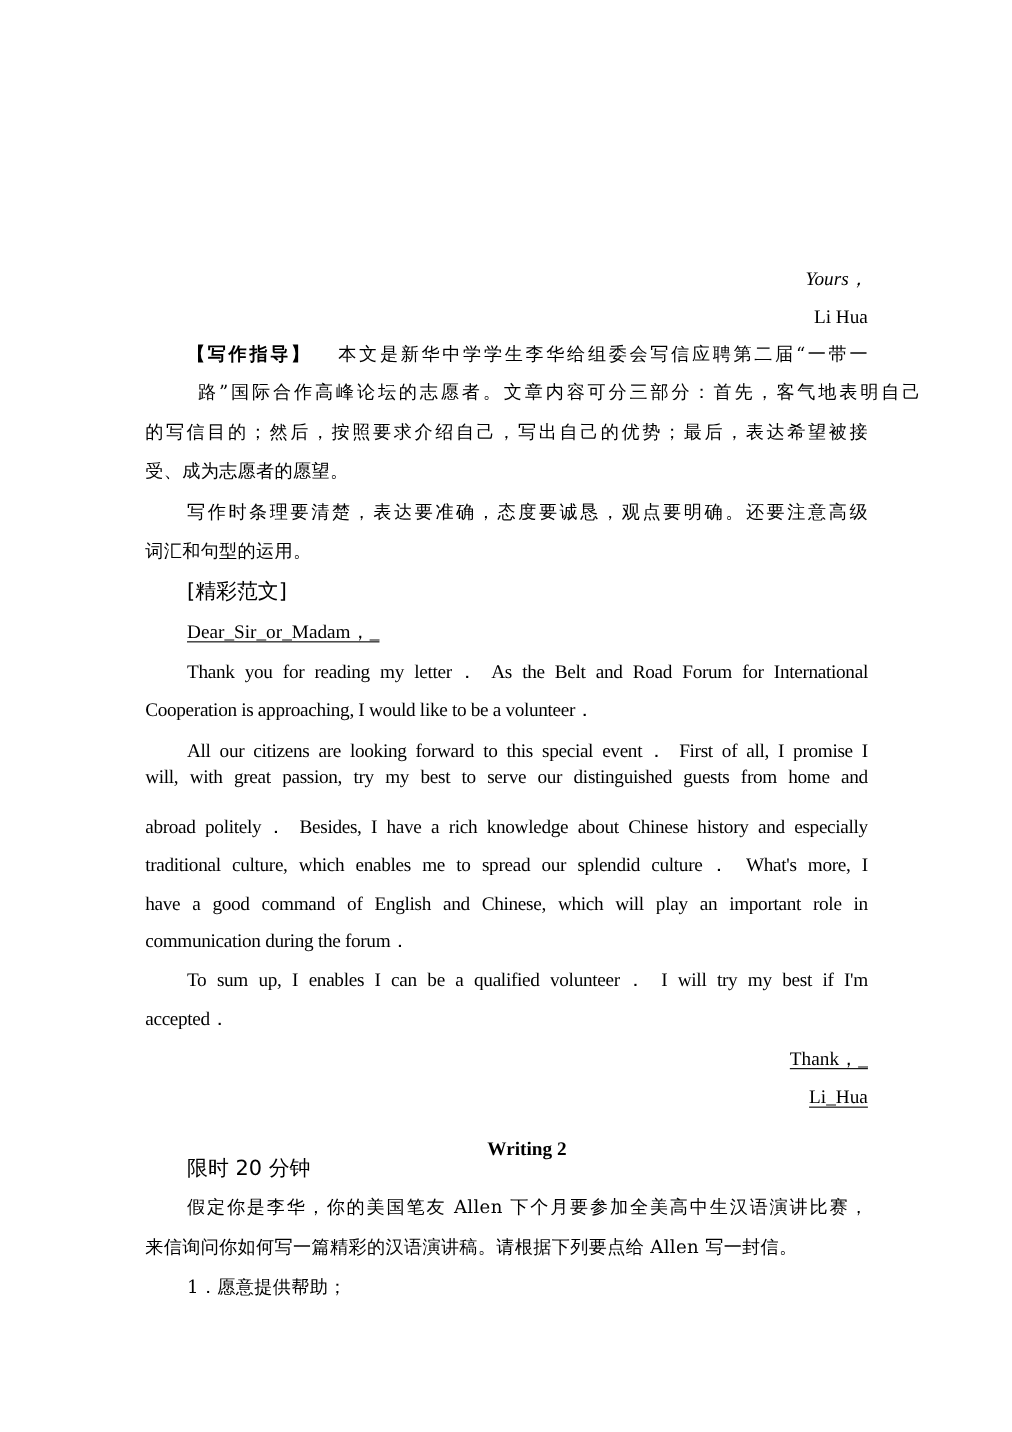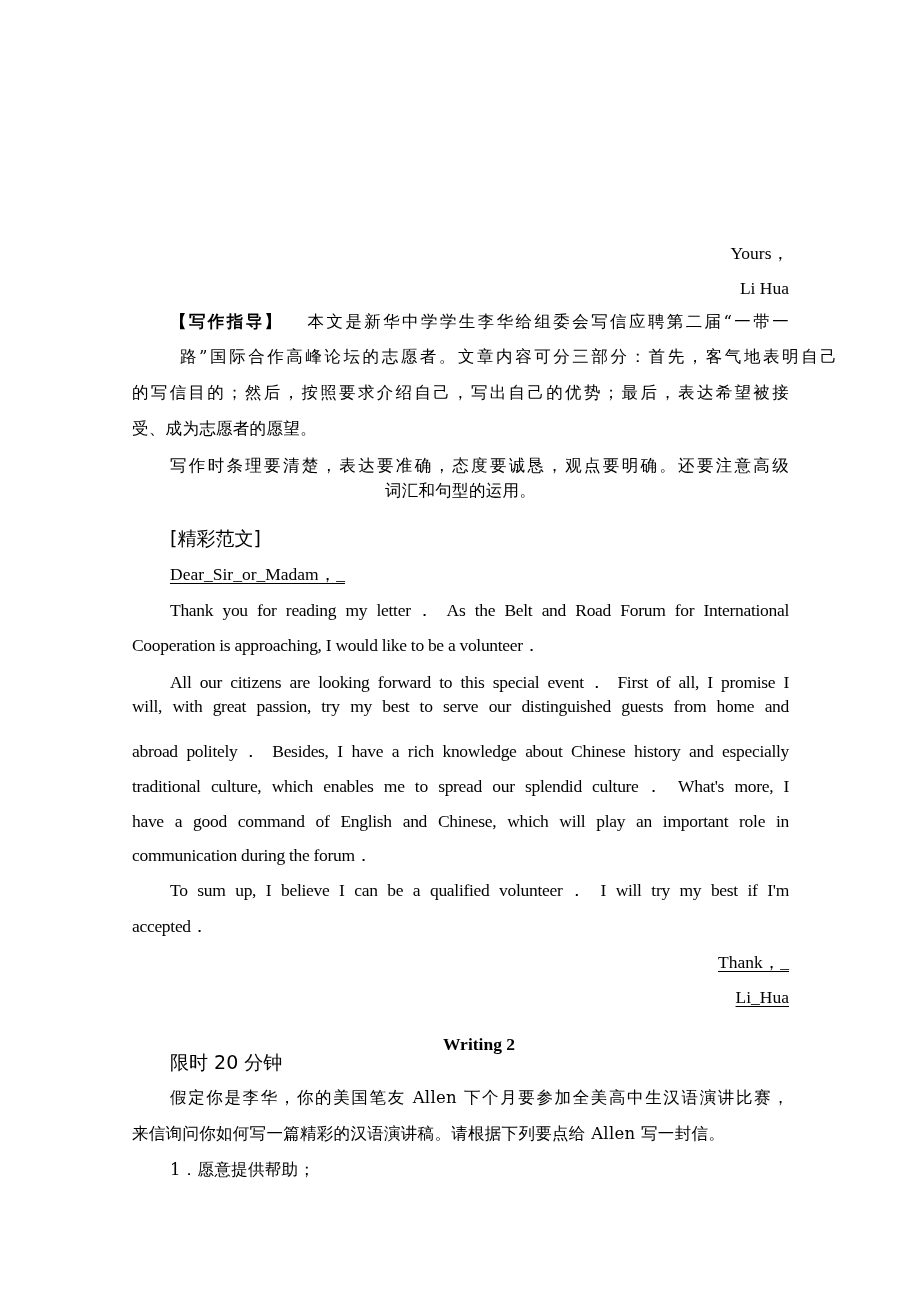--- a/index.html
+++ b/index.html
@@ -13,44 +13,44 @@
     .cn { font-family: "DejaVu Serif", "Liberation Serif", serif; font-size: 16.5px; letter-spacing: 0.3px; }
     .cnbold { font-family: Liberation Serif, serif; font-weight: bold; font-size: 16.5px; }
     .heading { font-family: "DejaVu Sans", "Liberation Sans", sans-serif; font-size: 19px; }
     .ul { text-decoration: underline; text-underline-offset: 3px; }
     .bold { font-weight: bold; margin-top: 16px; }
     .tight { letter-spacing: -0.3px; }
   </style>
 </head>
 <body>
 
-<div class="line right" style="top:241px;">Yours，</div>
+<div class="line right" style="top:241px;font-style:italic;">Yours，</div>
 <div class="line right" style="top:276px;">Li Hua</div>
 
 <div class="line indent justify cn" style="top:310px;"><span class="cnbold">【写作指导】</span><span style="display:inline-block;width:22px;"></span><span>本文是新华中学学生李华给组委会写信应聘第二届“一带一</span></div>
 <div class="line justify cn" style="top:345px;margin-left:48px;">路”国际合作高峰论坛的志愿者。文章内容可分三部分：首先，客气地表明自己</div>
 <div class="line justify cn" style="top:381px;">的写信目的；然后，按照要求介绍自己，写出自己的优势；最后，表达希望被接</div>
 <div class="line cn" style="top:417px;">受、成为志愿者的愿望。</div>
 <div class="line indent justify cn" style="top:454px;">写作时条理要清楚，表达要准确，态度要诚恳，观点要明确。还要注意高级</div>
-<div class="line cn" style="top:479px;text-align:center;">词汇和句型的运用。</div>
+<div class="line cn" style="top:489px;">词汇和句型的运用。</div>
 
 <div class="line indent heading" style="top:526px;">[精彩范文]</div>
 <div class="line indent" style="top:562px;"><span class="ul">Dear_Sir_or_Madam，_</span></div>
 
 <div class="line indent justify tight" style="top:598px;">Thank you for reading my letter．  As the Belt and Road Forum for International</div>
 <div class="line tight" style="top:633px;">Cooperation is approaching, I would like to be a volunteer．</div>
 
 <div class="line indent justify tight" style="top:670px;">All our citizens are looking forward to this special event．  First of all, I promise I</div>
 <div class="line justify tight" style="top:694px;">will, with great passion, try my best to serve our distinguished guests from home and</div>
 <div class="line justify tight" style="top:739px;">abroad politely．  Besides, I have a rich knowledge about Chinese history and especially</div>
 <div class="line justify tight" style="top:774px;">traditional culture, which enables me to spread our splendid culture．  What's more, I</div>
 <div class="line justify tight" style="top:809px;">have a good command of English and Chinese, which will play an important role in</div>
 <div class="line tight" style="top:843px;">communication during the forum．</div>
 
-<div class="line indent justify tight" style="top:878px;">To sum up, I believe I can be a qualified volunteer．  I will try my best if I'm</div>
+<div class="line indent justify tight" style="top:878px;">To sum up, I enables I can be a qualified volunteer．  I will try my best if I'm</div>
 <div class="line tight" style="top:914px;">accepted．</div>
 
 <div class="line right" style="top:950px;"><span class="ul">Thank，_</span></div>
 <div class="line right" style="top:985px;"><span class="ul">Li_Hua</span></div>
 
 <div class="line center bold" style="top:1016px; left:132px; width:694px;">Writing 2</div>
 <div class="line indent heading" style="top:1050px;">限时 20 分钟</div>
 <div class="line indent justify cn" style="top:1086px;">假定你是李华，你的美国笔友 Allen 下个月要参加全美高中生汉语演讲比赛，</div>
 <div class="line cn" style="top:1122px;">来信询问你如何写一篇精彩的汉语演讲稿。请根据下列要点给 Allen 写一封信。</div>
 <div class="line indent cn" style="top:1158px;">1．愿意提供帮助；</div>

